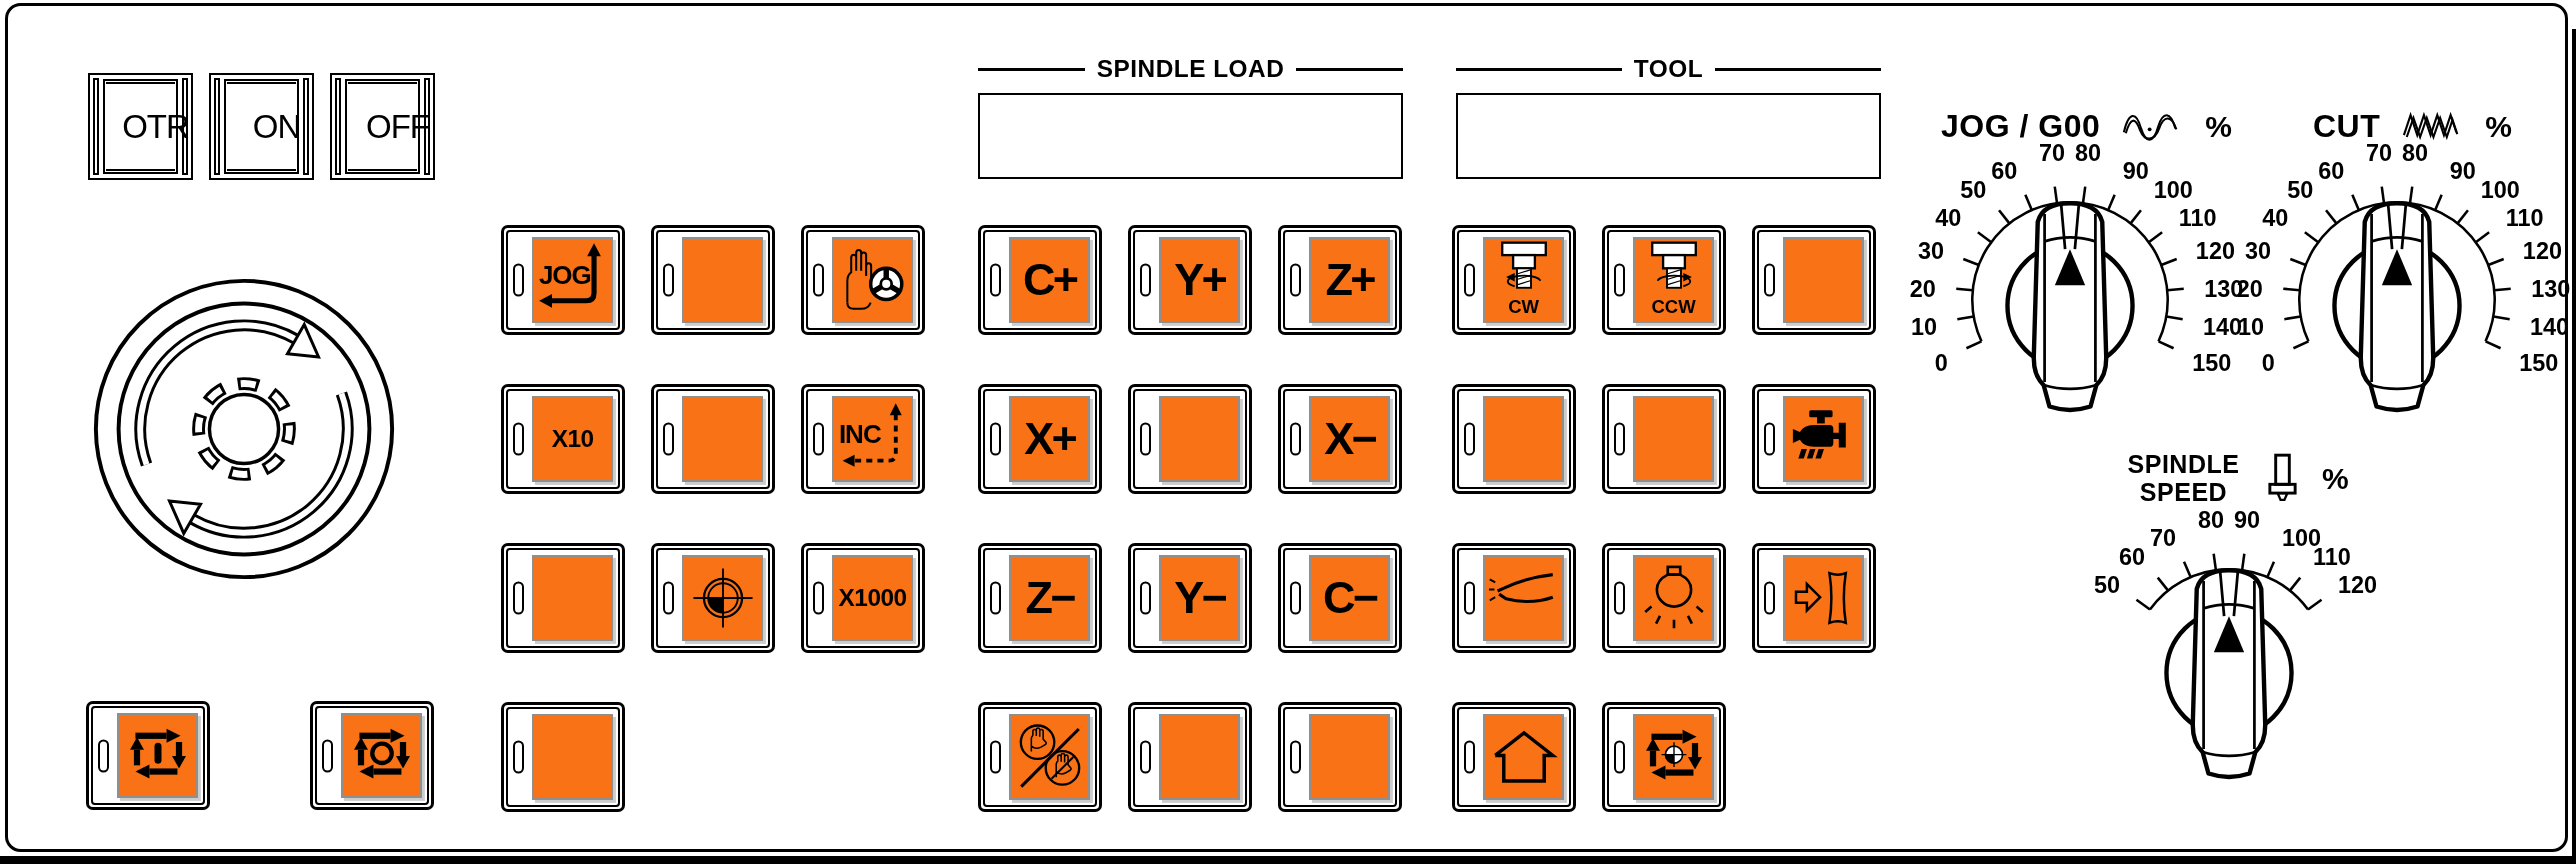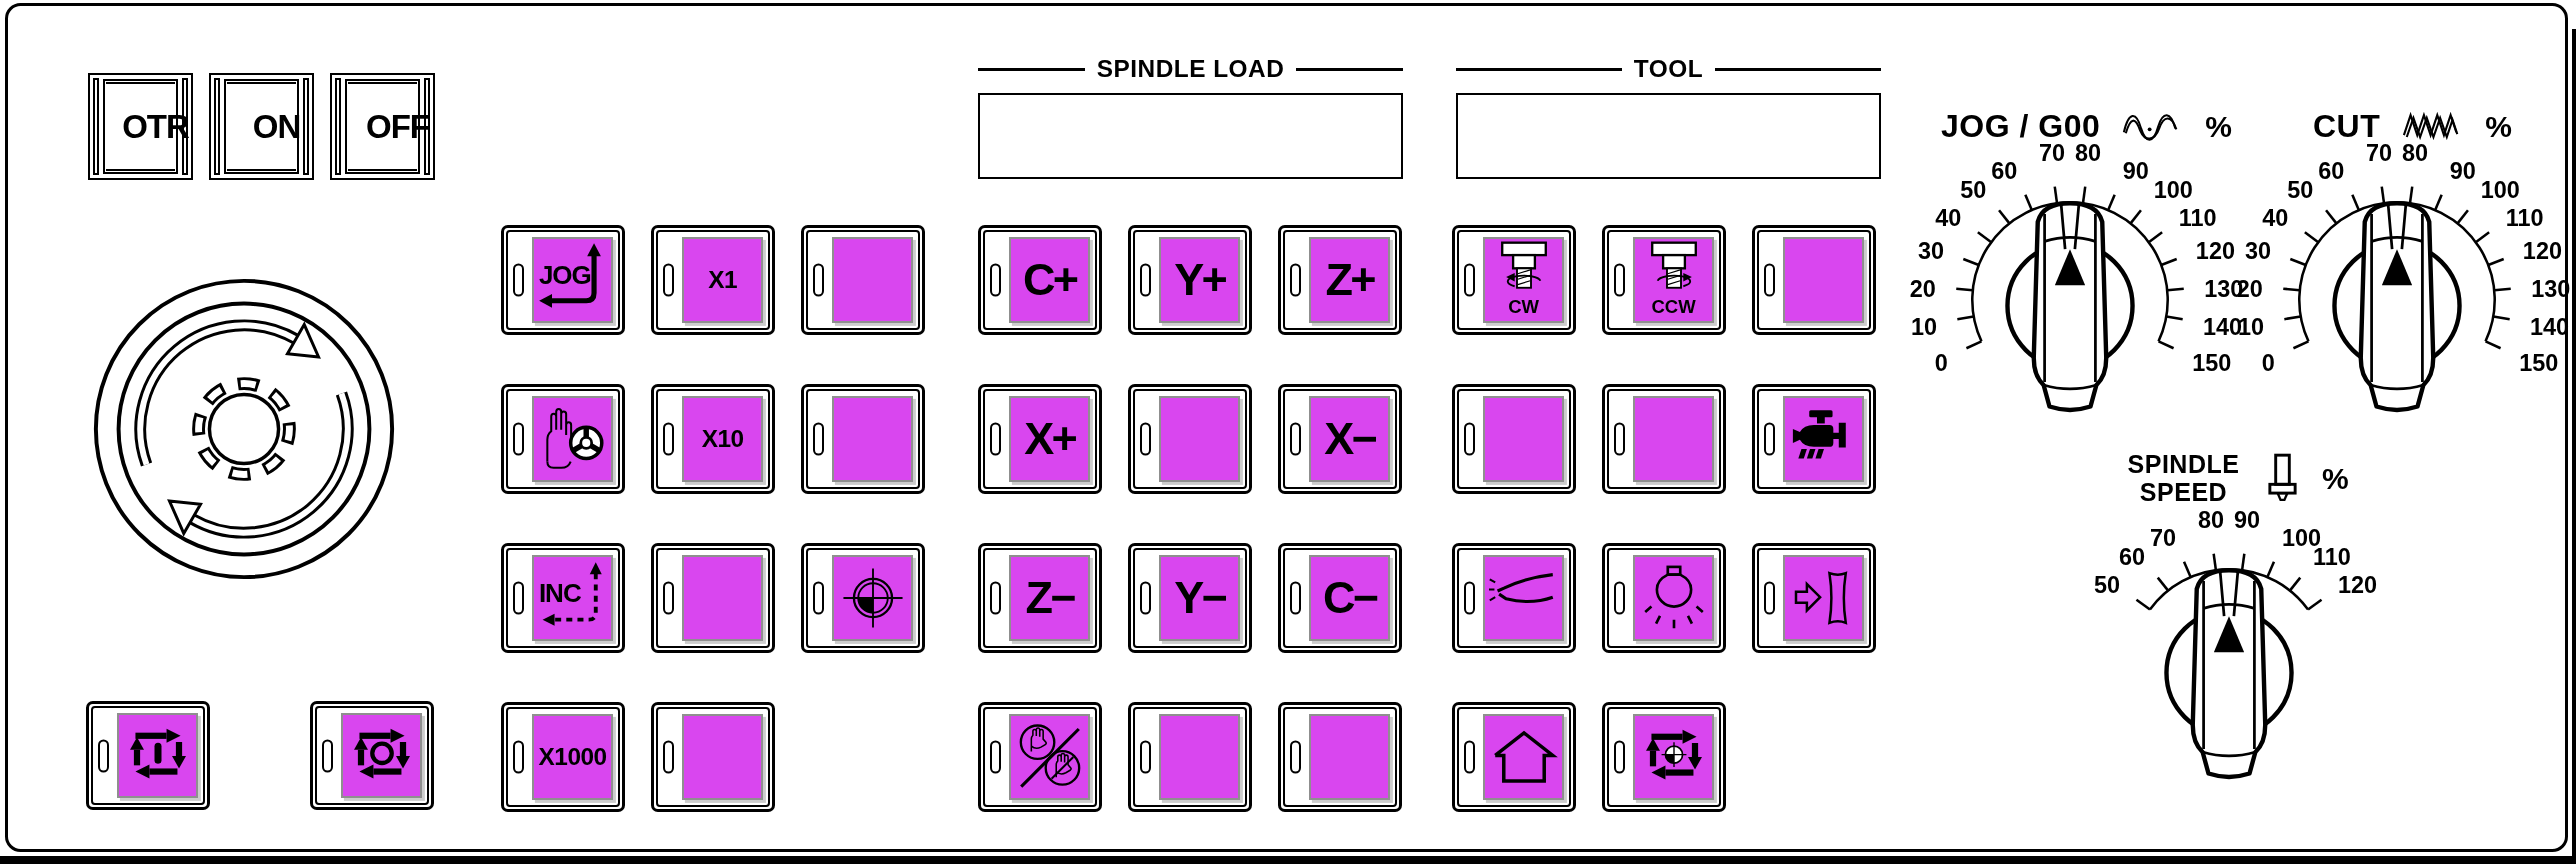--- a/index.html
+++ b/index.html
@@ -17,21 +17,21 @@
   
   .sqbtn{
     position:absolute;top:73px;width:105px;height:107px;border:2.9px solid #000;
     background:#fff;box-sizing:border-box;
   }
   .sqbtn .rail{position:absolute;top:2.9px;bottom:2.9px;width:5.9px;border:2px solid #000;box-sizing:border-box;}
   .sqbtn .rl{left:2.9px;} .sqbtn .rr{right:2.9px;}
   .sqcap{
     position:absolute;left:12.7px;right:12.7px;top:3.9px;bottom:3.9px;border:2.9px solid #000;
     display:flex;align-items:center;justify-content:center;
-    font-weight:bold;font-size:33px;letter-spacing:-1px;box-sizing:border-box;padding-left:30px;
+    font-weight:normal;font-size:33px;letter-spacing:-1px;box-sizing:border-box;padding-left:30px;
   }
   .sqcap::before{content:"";position:absolute;left:1px;right:1px;top:1px;bottom:1px;
     border-top:2px solid #000;border-bottom:2px solid #000;}
 
   
   .kgroup{
     position:absolute;display:grid;grid-template-columns:repeat(3,124px);
     grid-auto-rows:110px;column-gap:26px;row-gap:49px;
   }
   .btn{
@@ -40,21 +40,21 @@
   }
   .btn::before{content:"";position:absolute;inset:2px;border:2px solid #000;border-radius:3.9px;pointer-events:none;}
   .cycle-btn{position:absolute;width:124px;height:109px;}
   .led{
     position:absolute;left:8.8px;top:50%;transform:translateY(-50%);
     width:11.7px;height:33px;border:2.9px solid #000;border-radius:8.8px;background:#fff;
     box-sizing:border-box;z-index:2;
   }
   .cap{
     position:absolute;left:28px;top:8.8px;right:8.8px;bottom:8.8px;
-    border:2.9px solid #8f8f8f;box-shadow:2.9px 2.9px 0 #cccccc;background:#d946ef;
+    border:2.9px solid #8f8f8f;box-shadow:2.9px 2.9px 0 #cccccc;background:#f97316;
     display:flex;align-items:center;justify-content:center;box-sizing:border-box;
   }
   .ic{line-height:0;}
   .ic svg{width:70px;height:70px;display:block;}
   .ic-full{position:absolute;inset:0;}
   .ic-full svg{width:100%;height:100%;}
   .lbl-center{font-weight:bold;font-size:24.4px;letter-spacing:-0.5px;}
   .lbl-axis{font-size:45px;letter-spacing:-2.9px;font-weight:bold;}
   .lbl-corner{position:absolute;left:4.9px;top:21.5px;font-size:26px;font-weight:bold;letter-spacing:-1px;}
   .lbl-bottom{position:absolute;bottom:2.9px;left:0;right:0;text-align:center;font-size:18.5px;font-weight:bold;}
@@ -147,26 +147,20 @@
       <span class="led"></span>
       <span class="cap">
         <span class="ic ic-full">
           <svg viewBox="0 0 90 90">
             <path d="M70,15 V60 Q70,69 61,69 H20" fill="none" stroke="#000" stroke-width="6"></path>
             <polygon points="70,2 62,17 78,17" fill="#000"></polygon>
             <polygon points="6,69 21,61 21,77" fill="#000"></polygon>
           </svg>
         </span>
         <span class="lbl-corner">JOG</span>
-      </span>
-    </div>
-    <div class="btn">
-      <span class="led"></span>
-      <span class="cap">
-        <span class="lbl-center">X1</span>
       </span>
     </div>
     <div class="btn">
       <span class="led"></span>
       <span class="cap"></span>
     </div>
     <div class="btn">
       <span class="led"></span>
       <span class="cap">
         <span class="ic">

